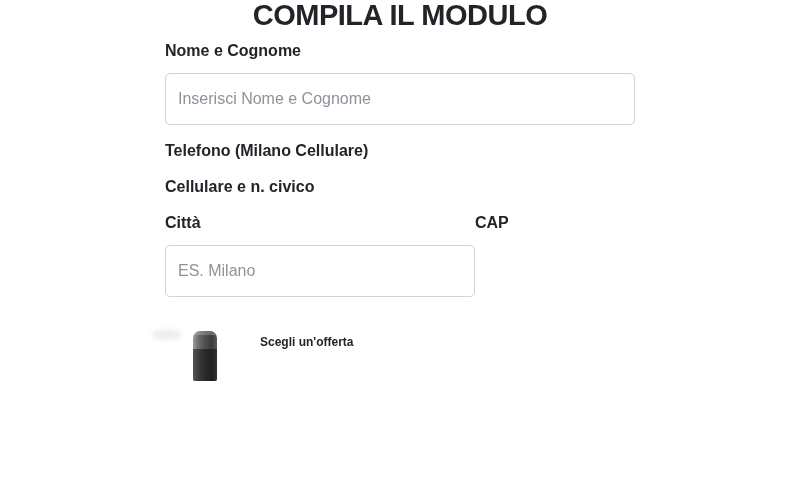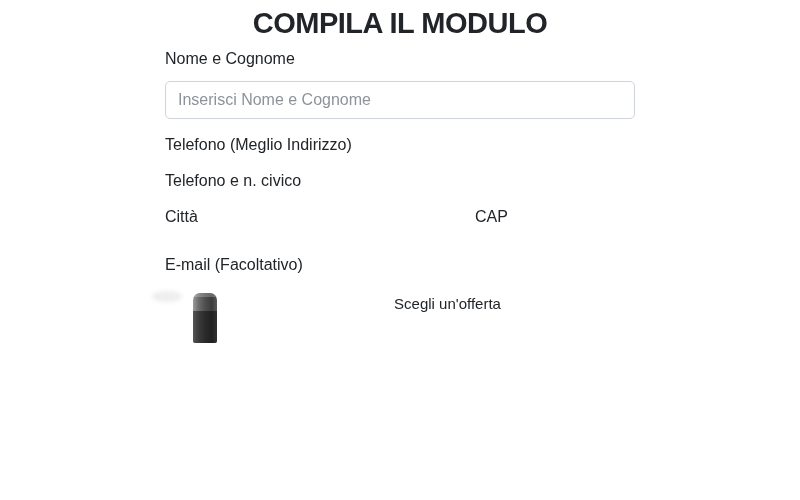--- a/index.html
+++ b/index.html
@@ -17,35 +17,35 @@
     width: 470px;
     margin: 0 auto;
   }
   .title {
     font-size: 29px;
     line-height: 31px;
     font-weight: 700;
     letter-spacing: -0.5px;
     text-align: center;
     color: #212529;
-    margin: 8px 0 10px 0;
+    margin: 0 0 10px 0;
   }
   .group { margin-bottom: 16px; }
   .field-label {
     display: block;
     font-size: 16px;
     line-height: 20px;
     margin-bottom: 12px;
     color: #212529;
-    font-weight: 400;
+    font-weight: 700;
   }
   .text-input {
     display: block;
     width: 100%;
-    height: 38px;
+    height: 52px;
     padding: 6px 12px;
     font-size: 16px;
     font-family: "Liberation Sans", sans-serif;
     color: #212529;
     background: #ffffff;
     border: 1px solid #ced4da;
     border-radius: 5px;
     outline: none;
   }
   .text-input::placeholder { color: #8d939b; opacity: 1; }
@@ -96,61 +96,61 @@
     background: rgba(255,255,255,0.22);
   }
   .bottle::after {
     content: "";
     position: absolute;
     left: 0; right: 0; top: 18px; bottom: 0;
     background: rgba(0,0,0,0.45);
   }
   .offer-heading {
     flex: 1;
-    text-align: center;
-    font-size: 15px;
+    text-align: left;
+    font-size: 12px;
     line-height: 24px;
     padding-top: 1px;
     color: #212529;
-    font-weight: 400;
+    font-weight: 700;
   }
 </style>
 </head>
 <body>
 
 <div class="page">
 
   <h1 class="title">COMPILA IL MODULO</h1>
 
   <form class="form">
 
     <div class="group">
       <label class="field-label">Nome e Cognome</label>
       <input class="text-input" type="text" placeholder="Inserisci Nome e Cognome" style="">
     </div>
 
     <div class="group">
-      <label class="field-label">Telefono (Meglio Indirizzo)</label>
+      <label class="field-label">Telefono (Milano Cellulare)</label>
     </div>
 
     <div class="group">
-      <label class="field-label">Telefono e n. civico</label>
+      <label class="field-label">Cellulare e n. civico</label>
     </div>
 
     <div class="two-col">
       <div class="col-city">
         <label class="field-label">Città</label>
+        <input class="text-input" type="text" placeholder="ES. Milano" style="">
       </div>
       <div class="col-cap">
         <label class="field-label">CAP</label>
       </div>
     </div>
 
     <div class="group">
-      <label class="field-label">E-mail (Facoltativo)</label>
     </div>
 
   </form>
 
   <div class="offer-row">
     <div class="offer-image">
       <div class="shadow-blob"></div>
       <div class="bottle"></div>
     </div>
     <div class="offer-heading">Scegli un'offerta</div>

